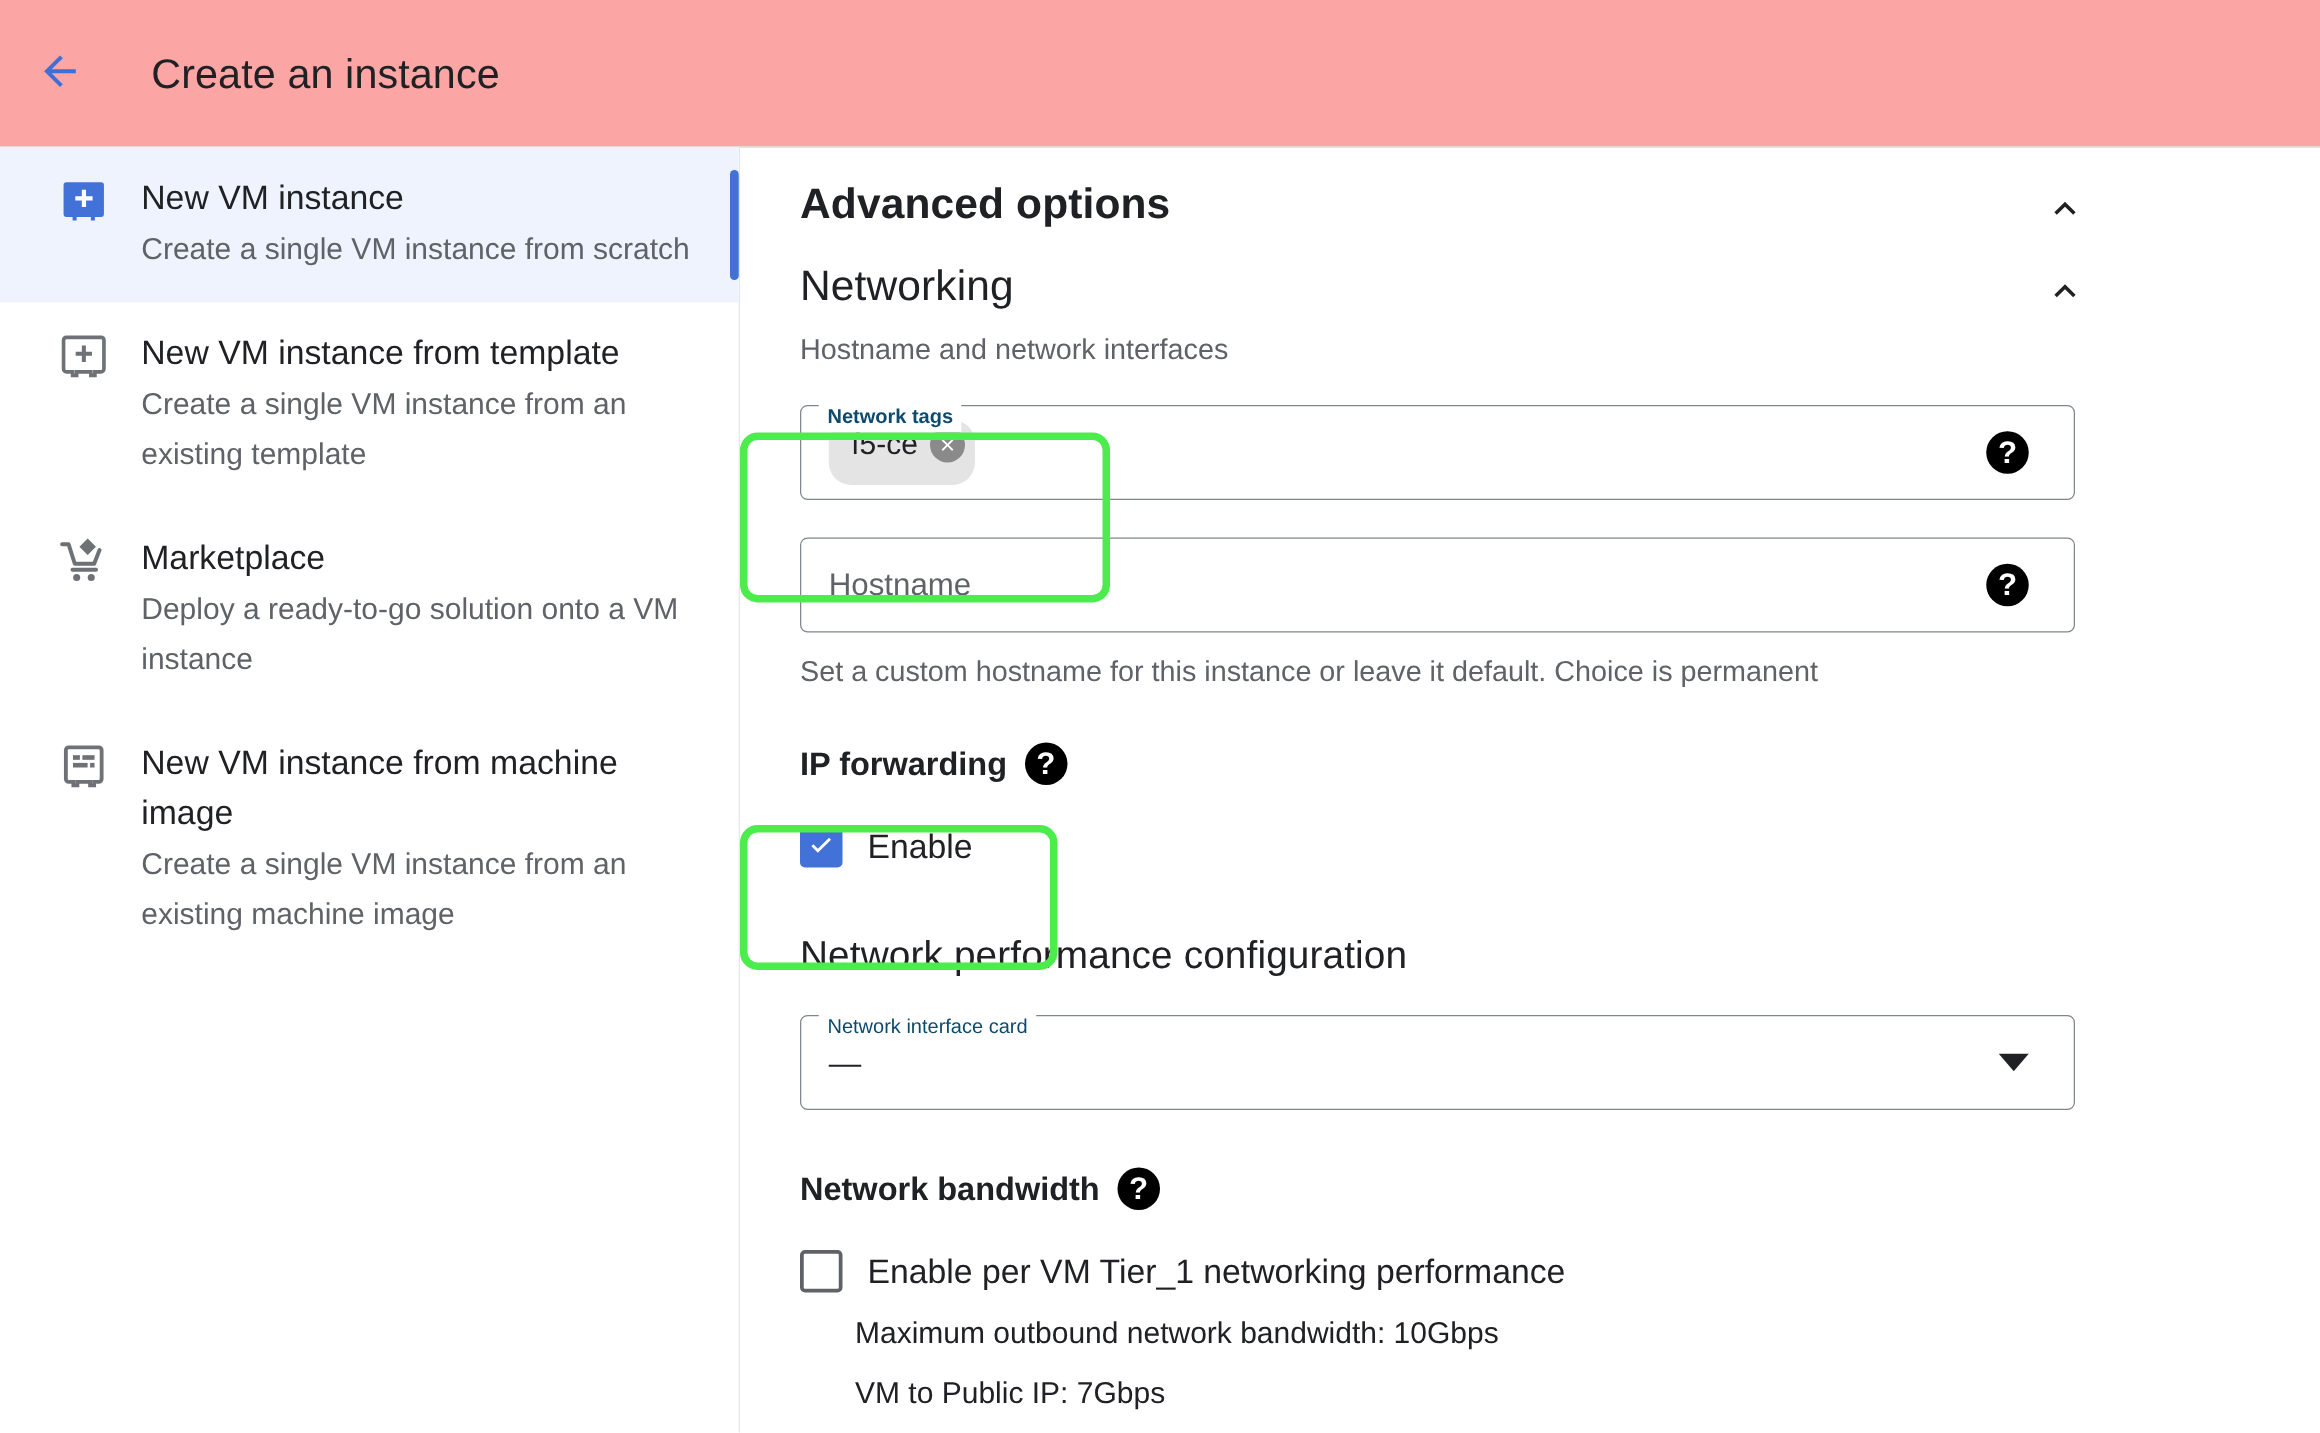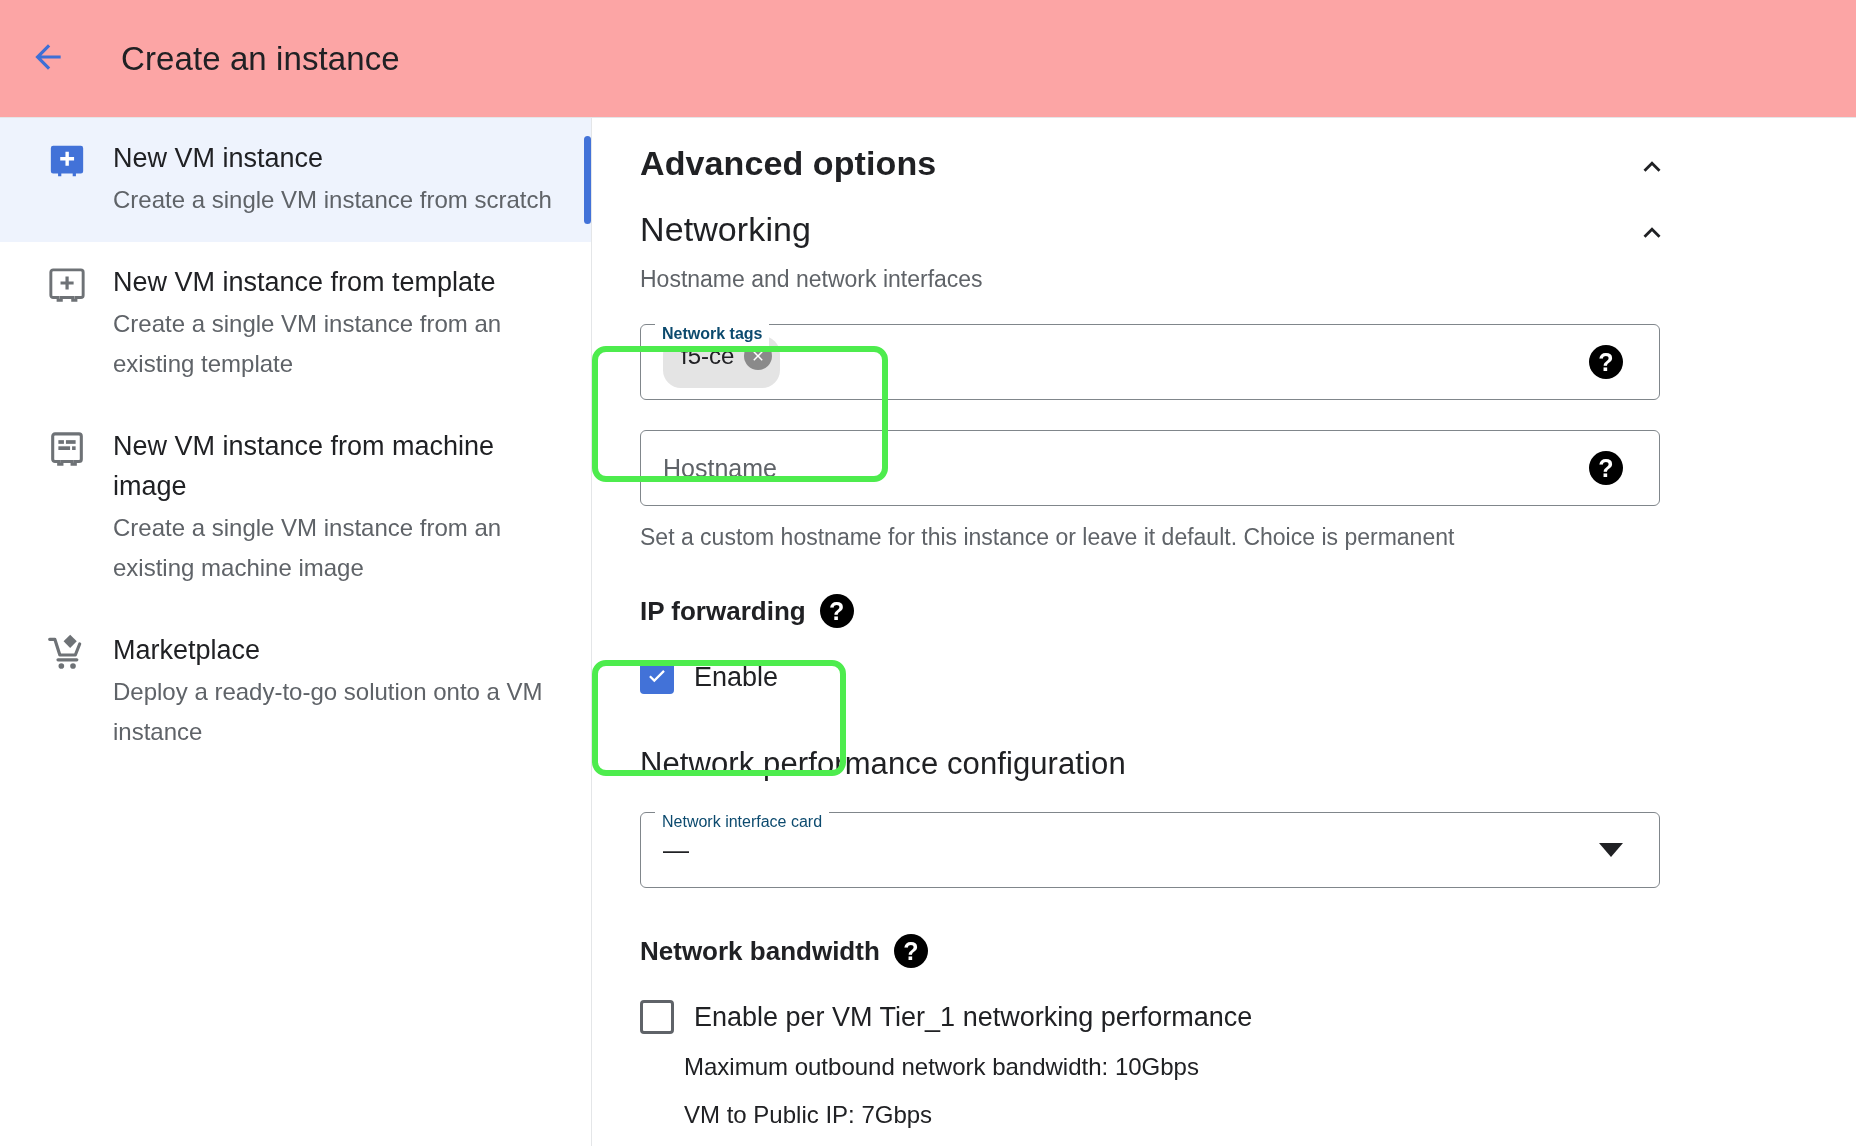--- a/index.html
+++ b/index.html
@@ -350,47 +350,47 @@
         </svg>
       </div>
       <div class="side-text">
         <div class="side-title">New VM instance from template</div>
         <div class="side-desc">Create a single VM instance from an existing template</div>
       </div>
     </div>
 
     <div class="side-item">
       <div class="side-icon">
+        <svg width="40" height="40" viewBox="0 0 24 24">
+          <path d="M1.6 3.2h3.1l3.0 9.4h9.3l2.6-6.6" fill="none" stroke="#6e7276" stroke-width="1.9" stroke-linecap="round" stroke-linejoin="round"></path>
+          <path d="M6.6 15.5h11.3" fill="none" stroke="#6e7276" stroke-width="1.9" stroke-linecap="round"></path>
+          <circle cx="8.6" cy="19.2" r="1.7" fill="#6e7276"></circle>
+          <circle cx="15.6" cy="19.2" r="1.7" fill="#6e7276"></circle>
+          <rect x="11.1" y="1.6" width="5.6" height="5.6" transform="rotate(45 13.9 4.4)" fill="#6e7276"></rect>
+        </svg>
+      </div>
+      <div class="side-text">
+        <div class="side-title">Marketplace</div>
+        <div class="side-desc">Deploy a ready-to-go solution onto a VM instance</div>
+      </div>
+    </div>
+
+    <div class="side-item">
+      <div class="side-icon">
         <svg width="38" height="40" viewBox="0 0 24 26">
           <path d="M4.2 2.5h15.6a1.5 1.5 0 0 1 1.5 1.5v15a1.5 1.5 0 0 1-1.5 1.5h-2.4v1.8h-2.1V20.5H8.7v1.8H6.6v-1.8H4.2A1.5 1.5 0 0 1 2.7 19V4a1.5 1.5 0 0 1 1.5-1.5z" fill="none" stroke="#6e7276" stroke-width="2"></path>
           <rect x="6.4" y="6.6" width="3.6" height="2.4" fill="#6e7276"></rect>
           <rect x="11.3" y="6.6" width="6.3" height="2.4" fill="#6e7276"></rect>
           <rect x="6.4" y="10.6" width="7.6" height="2.4" fill="#6e7276"></rect>
           <rect x="15.3" y="10.6" width="2.3" height="2.4" fill="#6e7276"></rect>
         </svg>
       </div>
       <div class="side-text">
         <div class="side-title">New VM instance from machine image</div>
         <div class="side-desc">Create a single VM instance from an existing machine image</div>
-      </div>
-    </div>
-
-    <div class="side-item">
-      <div class="side-icon">
-        <svg width="40" height="40" viewBox="0 0 24 24">
-          <path d="M1.6 3.2h3.1l3.0 9.4h9.3l2.6-6.6" fill="none" stroke="#6e7276" stroke-width="1.9" stroke-linecap="round" stroke-linejoin="round"></path>
-          <path d="M6.6 15.5h11.3" fill="none" stroke="#6e7276" stroke-width="1.9" stroke-linecap="round"></path>
-          <circle cx="8.6" cy="19.2" r="1.7" fill="#6e7276"></circle>
-          <circle cx="15.6" cy="19.2" r="1.7" fill="#6e7276"></circle>
-          <rect x="11.1" y="1.6" width="5.6" height="5.6" transform="rotate(45 13.9 4.4)" fill="#6e7276"></rect>
-        </svg>
-      </div>
-      <div class="side-text">
-        <div class="side-title">Marketplace</div>
-        <div class="side-desc">Deploy a ready-to-go solution onto a VM instance</div>
       </div>
     </div>
   </div>
 
   <div class="main">
 
     <div class="section-row">
       <div class="adv-title">Advanced options</div>
       <button class="chevron-btn">
         <span>

